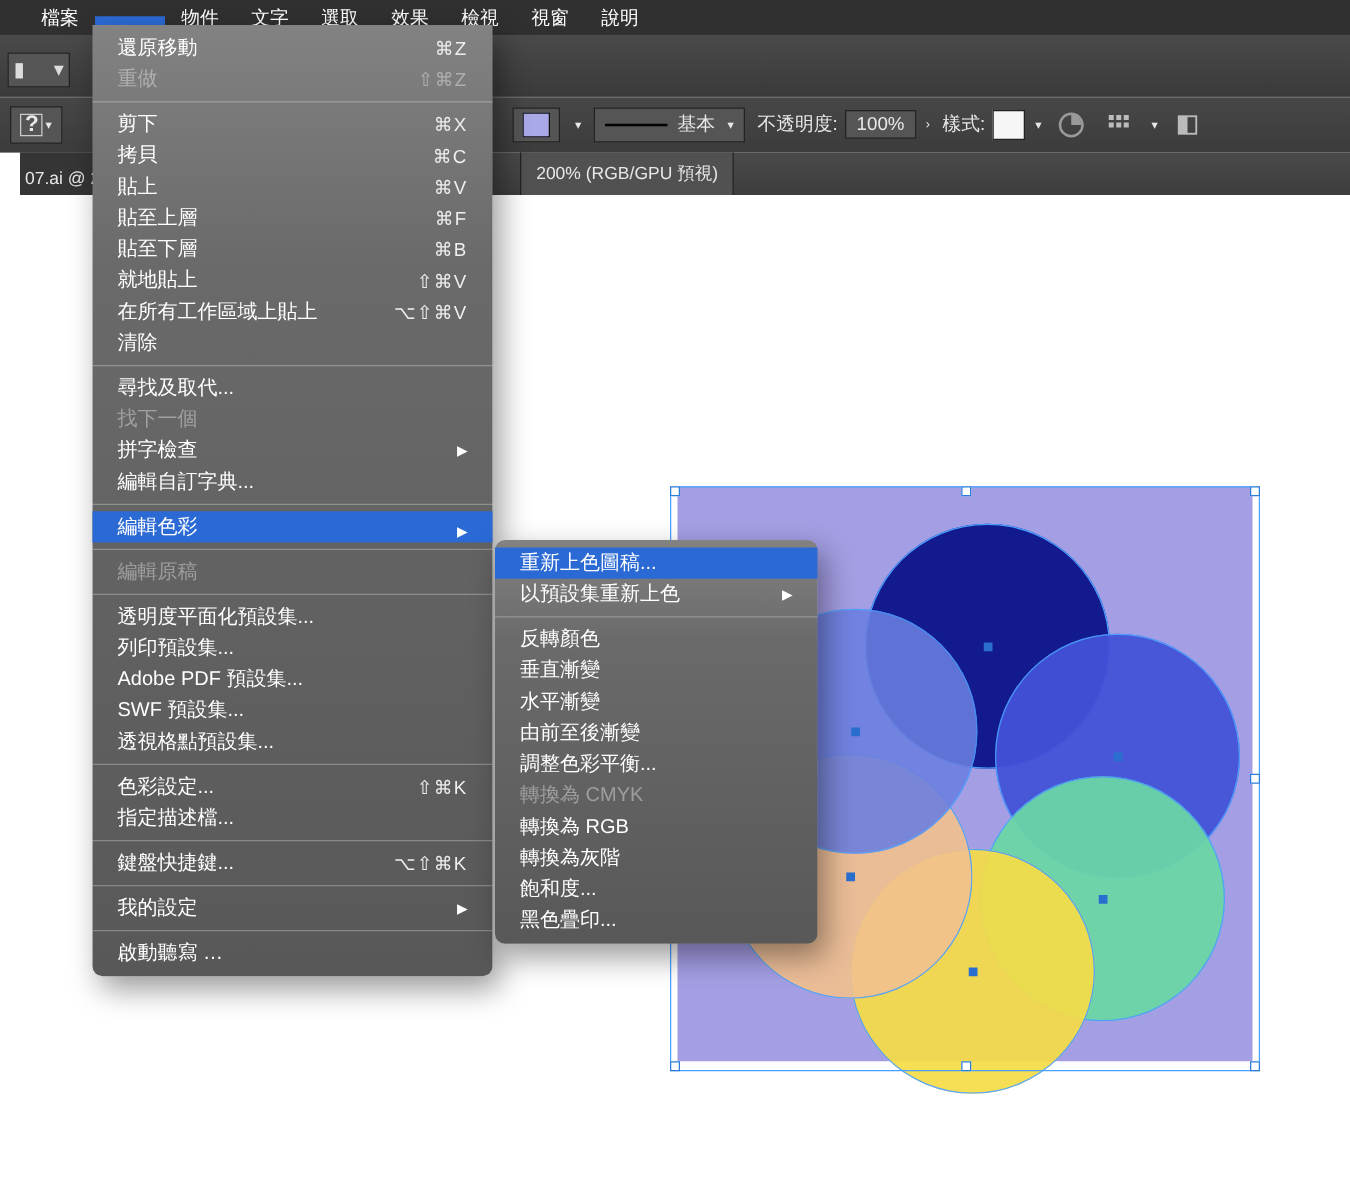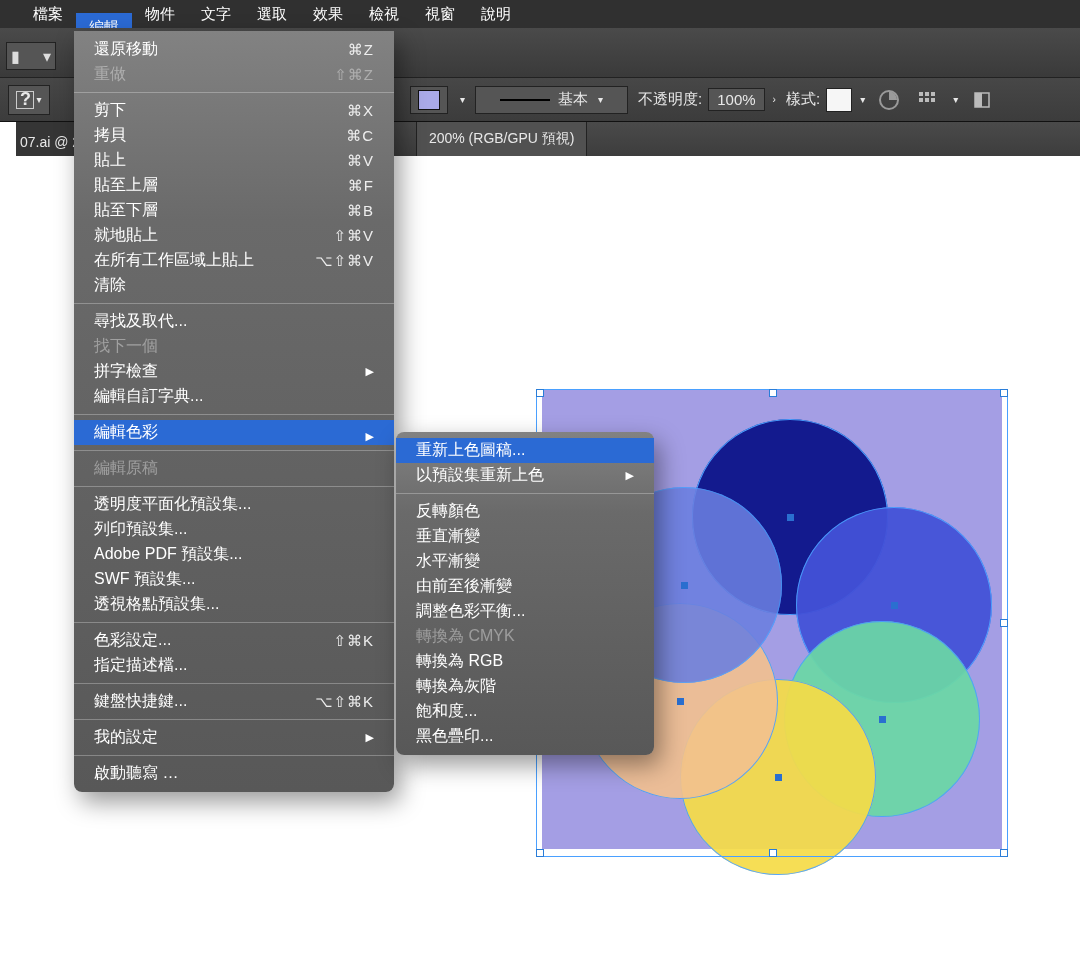--- a/index.html
+++ b/index.html
@@ -13,21 +13,21 @@
 
 .toolbar-row1 { position: absolute; top: 28px; left: 0; right: 0; height: 50px; background: linear-gradient(#4a4a4a,#3a3a3a); border-bottom:1px solid #222; }
 .toolbar-row1 .left-dd { position:absolute; left:6px; top:14px; width:50px; height:28px; background:#555; border:1px solid #222; display:flex; align-items:center; justify-content:space-between; padding:0 4px; color:#ddd;}
 
 .toolbar-row2 { position: absolute; top: 78px; left: 0; right: 0; height: 44px; background: linear-gradient(#474747,#3c3c3c); border-bottom:1px solid #111;display:flex; align-items:center; padding-left:8px; gap:10px; color:#e8e8e8; font-size:15px;}
 .toolbar-row2 .img-dd { width:42px; height:30px; background:#555; border:1px solid #222; display:flex; align-items:center; justify-content:center; position:relative;}
 .toolbar-row2 .img-dd .q { font-size:18px; font-weight:bold; border:1px solid #ccc; width:18px; height:18px; display:flex; align-items:center; justify-content:center;}
 .toolbar-row2 .chev { margin-left:2px; font-size:10px;}
 .stroke-swatch{ width:38px; height:28px; background:#555; border:1px solid #222; display:flex;align-items:center;justify-content:center;}
 .stroke-swatch .box{ width:22px;height:20px;background:#a9a9e8;border:1px solid #111;}
-.stroke-line-dd{display:flex;align-items:center; height:28px; background:#555; border:1px solid #222; padding:0 24px; gap:8px;}
+.stroke-line-dd{display:flex;align-items:center; height:28px; background:#555; border:1px solid #222; padding:0 8px; gap:8px;}
 .stroke-line-dd .line{width:50px;height:2px;background:#000;}
 .opacity-field{display:flex;align-items:center;gap:6px;}
 .opacity-field .val{background:#555;border:1px solid #222;padding:2px 8px;}
 .style-field{display:flex;align-items:center;gap:6px;}
 .style-field .sw{width:26px;height:24px;background:#f6f6f6;border:1px solid #222;}
 .tb-icon{width:28px;height:28px;display:flex;align-items:center;justify-content:center;color:#ccc;}
 
 .doc-tab-row { position: absolute; top: 122px; left: 0; right: 0; height: 34px; background: linear-gradient(#4a4a4a,#3d3d3d); display:flex; align-items:stretch; color:#e8e8e8; font-size:14px;margin-left:16px;}
 .doc-tab-row .tab-frag-left{background:#353535; padding:6px 8px 0 4px; display:flex;align-items:center;}
 .doc-tab-row .tab{background:#515151; padding:6px 12px; display:flex;align-items:center; border-left:1px solid #222;border-right:1px solid #222;}
@@ -35,21 +35,21 @@
 
 .menu { position: absolute; background: linear-gradient(180deg,#828282 0%, #6a6a6a 25%, #585858 100%); color:#fff; font-size:16px; border-radius:0 0 8px 8px; box-shadow: 6px 10px 24px rgba(0,0,0,.4); padding:6px 0; }
 .menu .row { display:flex; align-items:center; justify-content:space-between; padding:2px 20px; height:25px; cursor:default; white-space:nowrap;}
 .menu .row.disabled { color: rgba(255,255,255,.38);}
 .menu .row.highlight { background:#2b6ad4;align-items:flex-end; }
 .menu .row .arrow { font-size:11px; margin-left:18px;}
 .menu .row .sc { font-family: -apple-system, Arial; color:#eee; font-size:15px; letter-spacing:1px; min-width:56px; text-align:right;}
 .menu .row.disabled .sc{color:rgba(255,255,255,.38);}
 .menu hr { border:none; border-top:1px solid rgba(255,255,255,.28); margin:5px 0;}
 
-.menu1 { top:31px; left:74px; width:320px; }
+.menu1 { top:20px; left:74px; width:320px; }
 .menu2 { top:432px; left:396px; width:258px; border-radius:8px;}
 
 
 .artboard { position:absolute; left:542px; top:389px; width:460px; height:460px; background:#a49ee4; }
 .sel-rect { position:absolute; border:1px solid #4aa0ff; pointer-events:none;}
 .handle { position:absolute; width:8px; height:8px; background:#fff; border:1px solid #2a7dd8; }
 .anchor { position:absolute; width:7px; height:7px; background:#2a6fd0; }
 .circle { position:absolute; border-radius:50%; }
 .circle.sel-outline{ box-shadow: 0 0 0 1px #4aa0ff inset; }
 

